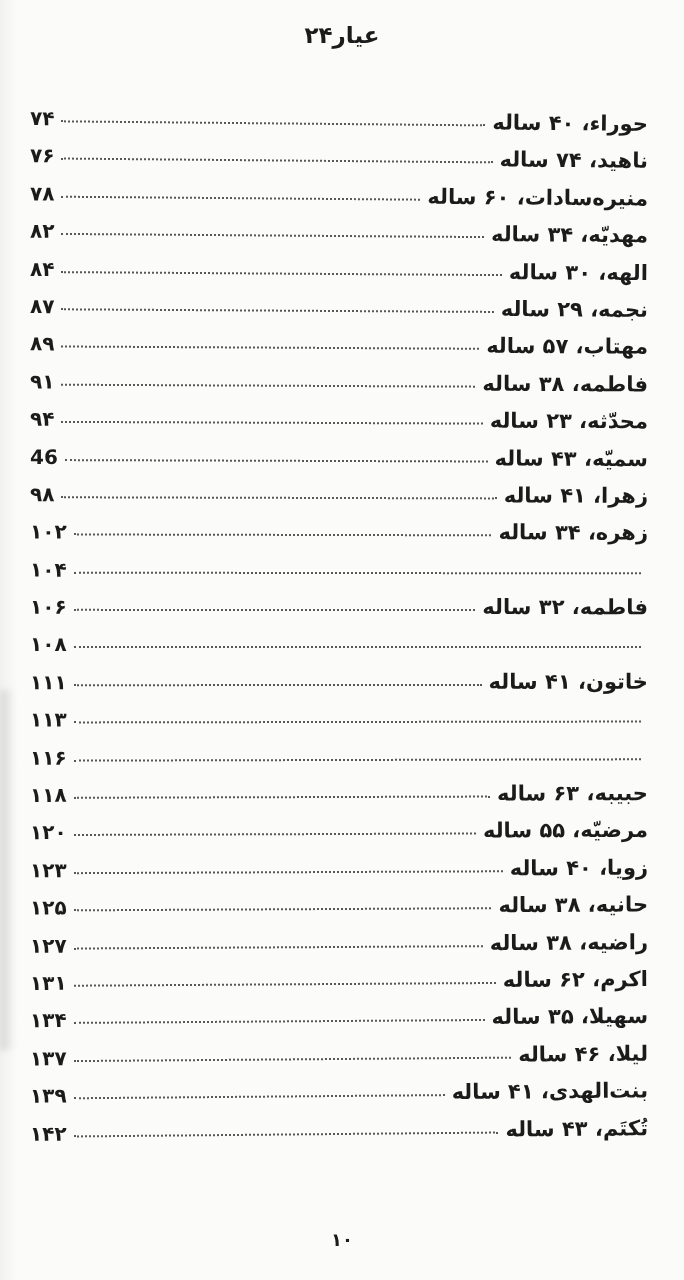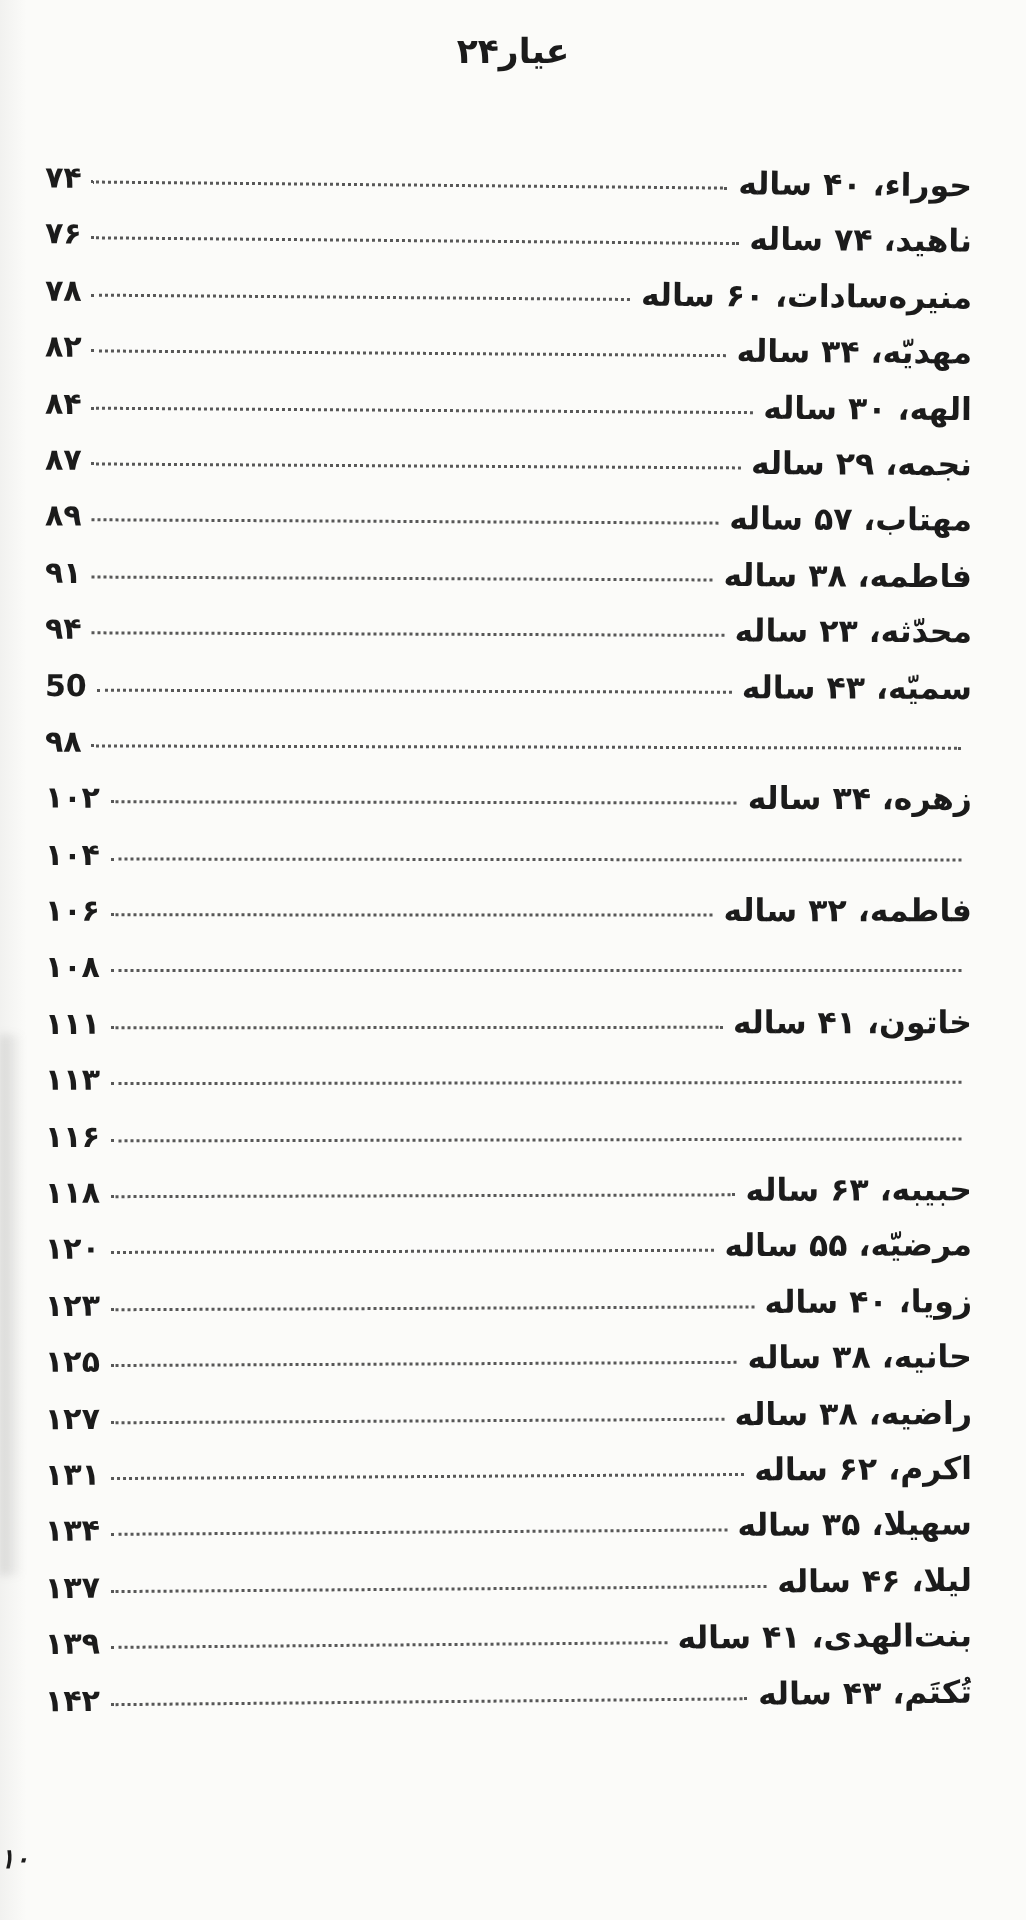--- a/index.html
+++ b/index.html
@@ -40,22 +40,21 @@
   .dots{
     flex:1 1 auto;min-width:12px;
     margin:0 7px;
     border-bottom:2px dotted #3b3b3b;
     transform:translateY(-3px);
     opacity:.85;
   }
   .num{flex:0 0 auto;font-size:20px;text-align:center;}
   footer{
     position:absolute;bottom:30px;left:0;right:0;
-    text-align:left;
-    font-style:italic;
+    text-align:center;
   }
   .folio{font-size:18px;font-weight:bold;}
 </style>
 </head>
 <body>
 
 <div class="page">
   <div class="edge-shadow"></div>
 
   <header>
@@ -114,24 +113,25 @@
 
   <div class="row" style="transform: rotate(0.23deg);">
     <span class="name">محدّثه، ۲۳ ساله</span>
     <span class="dots"></span>
     <span class="num">۹۴</span>
   </div>
 
   <div class="row" style="transform: rotate(0.19deg);">
     <span class="name">سمیّه، ۴۳ ساله</span>
     <span class="dots"></span>
-    <span class="num">50</span>
+    <span class="num">46</span>
   </div>
 
   <div class="row" style="transform: rotate(0.15deg);">
+    <span class="name">زهرا، ۴۱ ساله</span>
     <span class="dots"></span>
     <span class="num">۹۸</span>
   </div>
 
   <div class="row" style="transform: rotate(0.11deg);">
     <span class="name">زهره، ۳۴ ساله</span>
     <span class="dots"></span>
     <span class="num">۱۰۲</span>
   </div>
 

